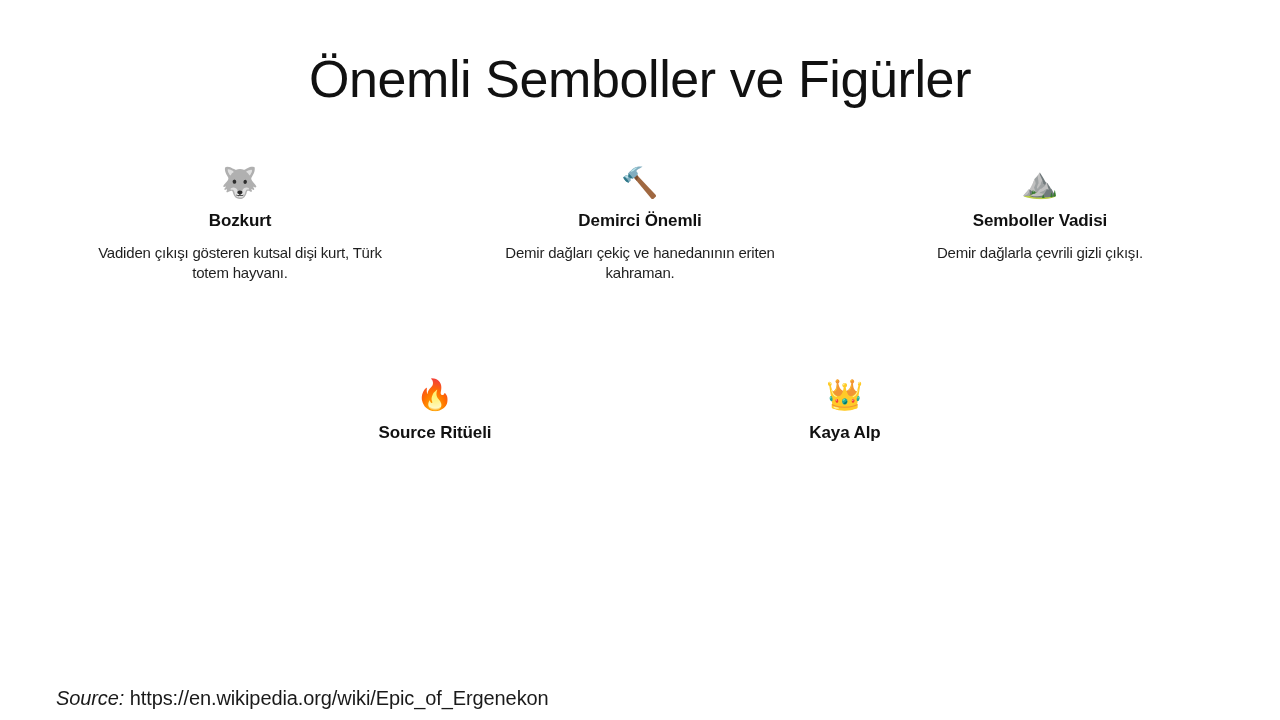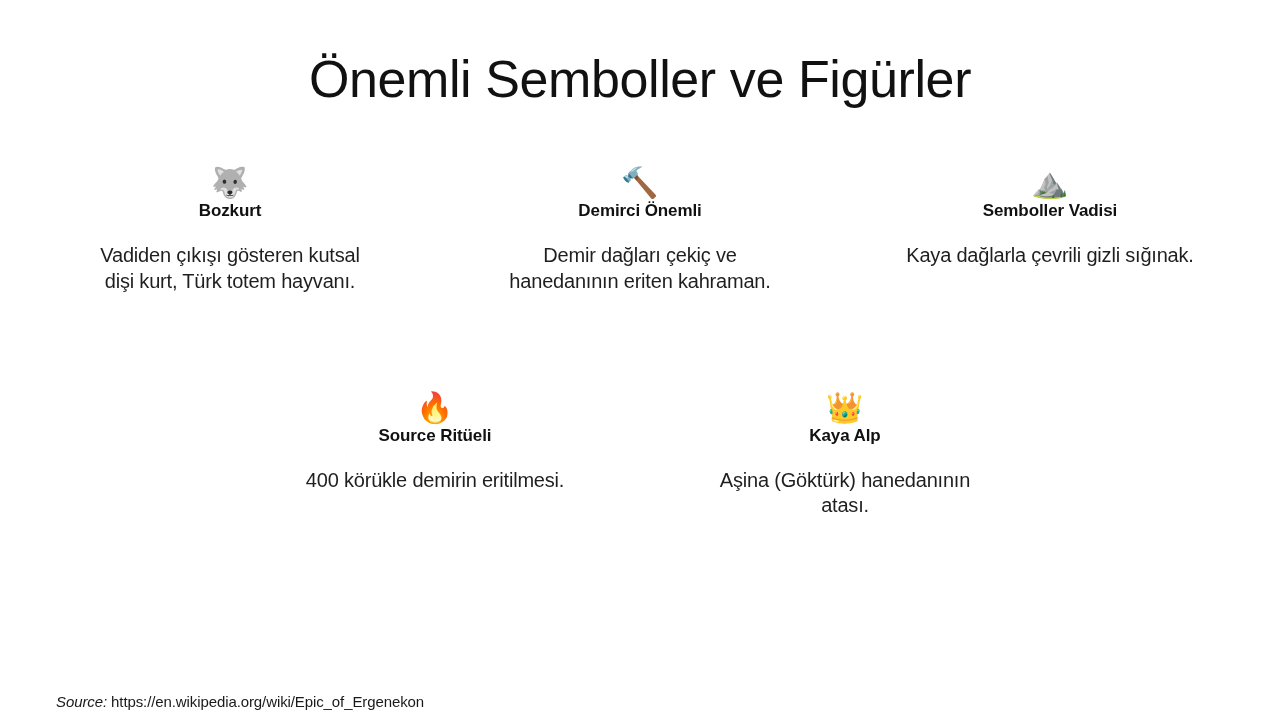--- a/index.html
+++ b/index.html
@@ -16,21 +16,20 @@
     color: #202124;
     position: relative;
   }
 
   .slide {
     width: 1280px;
     height: 720px;
     position: relative;
     display: flex;
     flex-direction: column;
-    align-items: center;
   }
 
   
   .slide-title {
     text-align: center;
     font-size: 52px;
     font-weight: 300;
     letter-spacing: -0.4px;
     color: #111111;
     line-height: 1.12;
@@ -70,43 +69,44 @@
     font-size: 30px;
     line-height: 1;
     height: 34px;
     display: flex;
     align-items: center;
     justify-content: center;
     font-family: "DejaVu Sans", sans-serif;
   }
 
   .card-title {
+    margin-top: 10px;
     font-size: 17px;
     font-weight: bold;
     color: #111111;
     letter-spacing: -0.1px;
     line-height: 1.3;
   }
 
   .card-desc {
-    margin-top: 21px;
-    font-size: 20px;
+    margin-top: 11px;
+    font-size: 15px;
     font-weight: 400;
     color: #1f1f1f;
     line-height: 1.28;
     letter-spacing: -0.2px;
     max-width: 290px;
   }
 
   
   .source {
     position: absolute;
     left: 56px;
     bottom: 10px;
-    font-size: 15px;
+    font-size: 20px;
     color: #1a1a1a;
     letter-spacing: -0.1px;
     white-space: nowrap;
   }
   .source-label {
     font-style: italic;
   }
   .source-url {
     font-style: normal;
   }
@@ -130,37 +130,35 @@
 
       <div class="card">
         <div class="card-icon">🔨</div>
         <div class="card-title">Demirci Önemli</div>
         <div class="card-desc">Demir dağları çekiç ve hanedanının eriten kahraman.</div>
       </div>
 
       <div class="card">
         <div class="card-icon">⛰️</div>
         <div class="card-title">Semboller Vadisi</div>
-        <div class="card-desc">Kaya dağlarla çevrili gizli sığınak.</div>
+        <div class="card-desc">Demir dağlarla çevrili gizli çıkışı.</div>
       </div>
 
     </div>
 
     <div class="row row-2">
 
       <div class="card">
         <div class="card-icon">🔥</div>
         <div class="card-title">Source Ritüeli</div>
-        <div class="card-desc">400 körükle demirin eritilmesi.</div>
       </div>
 
       <div class="card">
         <div class="card-icon">👑</div>
         <div class="card-title">Kaya Alp</div>
-        <div class="card-desc">Aşina (Göktürk) hanedanının atası.</div>
       </div>
 
     </div>
 
   </div>
 
   <div class="source">
     <span class="source-label">Source:</span>
     <span class="source-url">https://en.wikipedia.org/wiki/Epic_of_Ergenekon</span>
   </div>

